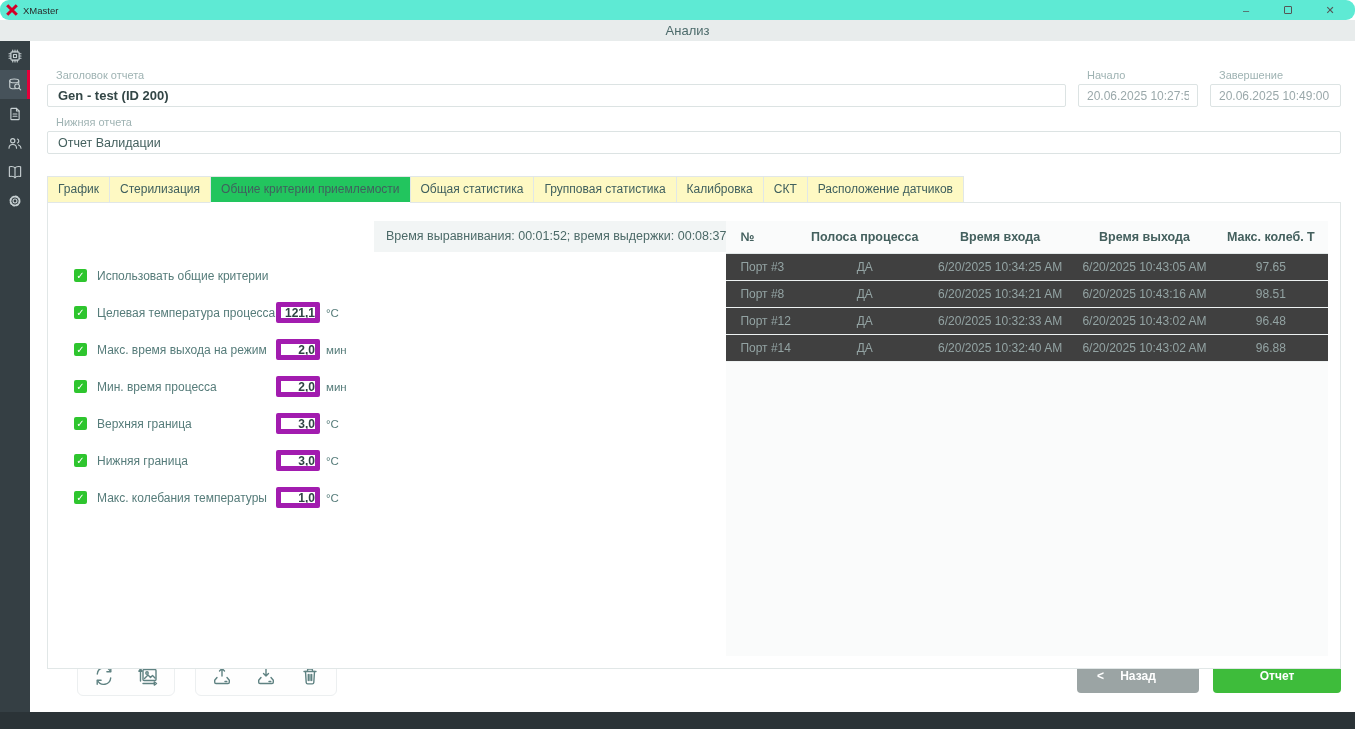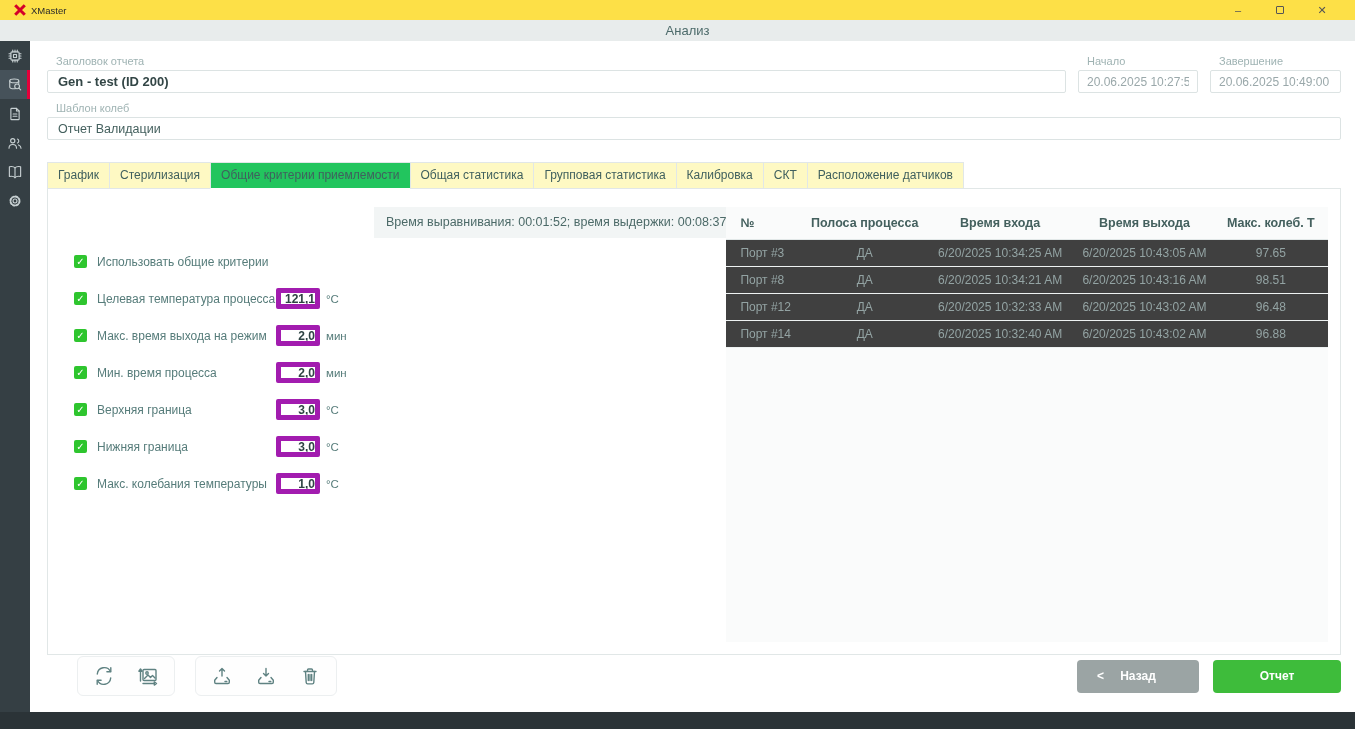--- a/index.html
+++ b/index.html
@@ -1,22 +1,22 @@
 <!DOCTYPE html>
 <html style="--accent-red: #e4003a; --check-green: #2ec52e; --report-green: #3ebc3b; --back-gray: #9ba4a4;"><head>
 <meta charset="utf-8">
 <style>
   * { margin:0; padding:0; box-sizing:border-box; }
   html,body { width:1355px; height:729px; overflow:hidden; background:#fff;
               font-family:"Liberation Sans", sans-serif; }
   .app { position:relative; width:1355px; height:729px; background:#fff; }
 
   
-  .titlebar { position:absolute; top:0; left:0; right:0; height:20px; background:#fde047;
-              display:flex; align-items:center; padding:0 12px; }
+  .titlebar { position:absolute; top:0; left:0; right:0; height:20px; background:#5eead4;
+              display:flex; align-items:center; padding:0 4px;border-radius:9px; }
   .logo { display:flex; align-items:center; gap:5px; padding-left:2px; }
   .app-name { font-size:9.5px; color:#2a2a2a; }
   .win-controls { margin-left:auto; display:flex; align-items:center; gap:0; }
   .win-btn { width:42px; height:20px; display:flex; align-items:center; justify-content:center;
              color:#555; font-size:11px; cursor:default; }
   .restore-box { width:8px; height:8px; border:1px solid #555; border-radius:1px; display:block; }
 
   
   .page-header { position:absolute; top:20px; left:0; right:0; height:21px; background:#e8ecec;
                  display:flex; align-items:center; justify-content:center;
@@ -29,21 +29,21 @@
   .side-item.active { background:#46525a; }
   .side-item.active::after { content:""; position:absolute; right:0; top:0; bottom:0; width:3px;
                              background:var(--accent-red,#e4003a); }
   .side-item svg { stroke:#c7d0d2; fill:none; stroke-width:1.5; stroke-linecap:round; stroke-linejoin:round; }
 
   
   .taskbar { position:absolute; left:0; right:0; bottom:0; height:17px; background:#2b3337; }
 
   
   .main { position:absolute; top:41px; left:30px; right:0; bottom:17px; background:#fff;
-          padding:14px 14px 0 17px; }
+          padding:28px 14px 0 17px; }
 
   .field-label { font-size:11px; color:#9fb3b3; margin:0 0 3px 9px; }
   .txt-input { height:23px; border:1px solid #dce3e3; border-radius:2px; background:#fff;
                padding:0 10px; font-family:"Liberation Sans",sans-serif; font-size:12.5px;
                color:#44605e; width:100%; outline:none; }
   .row-top { display:flex; gap:12px; }
   .fld { display:flex; flex-direction:column; }
   .fld.grow { flex:1; }
   .fld.dt1 { width:120px; } .fld.dt2 { width:131px; }
   .title-val { font-weight:bold; color:#334646; font-size:13px; }
@@ -178,21 +178,21 @@
         <div class="field-label">Начало</div>
         <input class="txt-input date-val" value="20.06.2025 10:27:56" style="">
       </div>
       <div class="fld dt2">
         <div class="field-label">Завершение</div>
         <input class="txt-input date-val" value="20.06.2025 10:49:00" style="">
       </div>
     </div>
 
     <div class="row-2 fld">
-      <div class="field-label">Шаблон колеб</div>
+      <div class="field-label">Нижняя отчета</div>
       <input class="txt-input" value="Отчет Валидации" style="">
     </div>
 
     <div class="tabs">
       <div class="tab">График</div>
         <div class="tab">Стерилизация</div>
         <div class="tab active">Общие критерии приемлемости</div>
         <div class="tab">Общая статистика</div>
         <div class="tab">Групповая статистика</div>
         <div class="tab">Калибровка</div>

